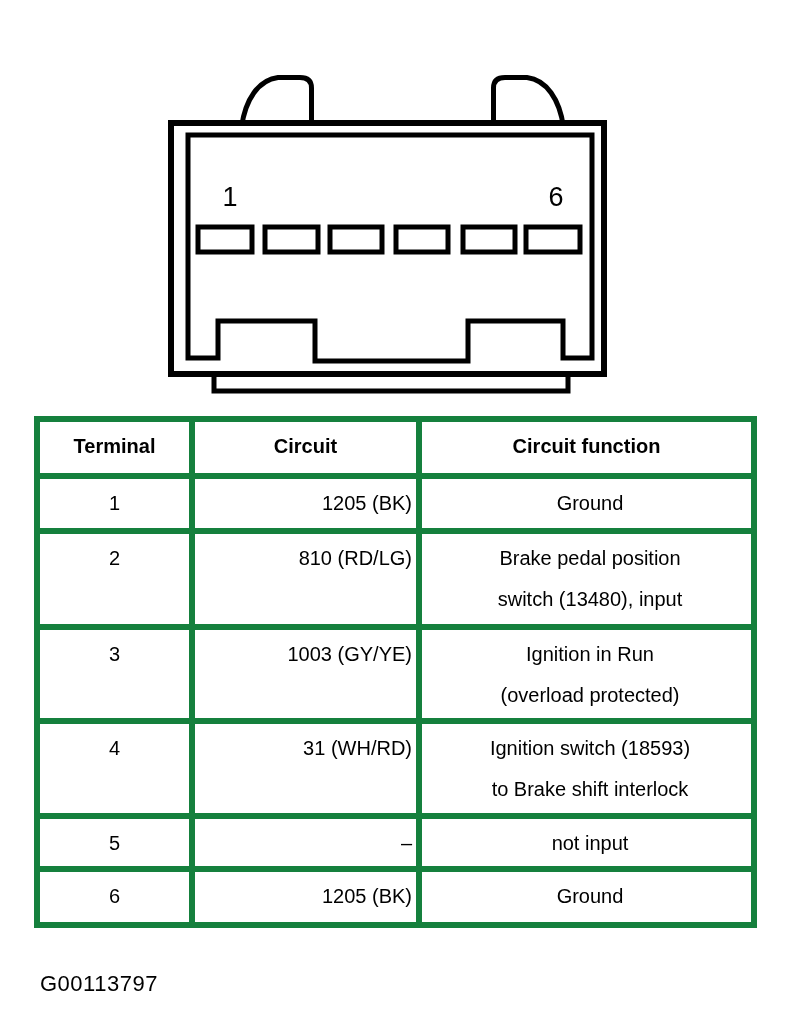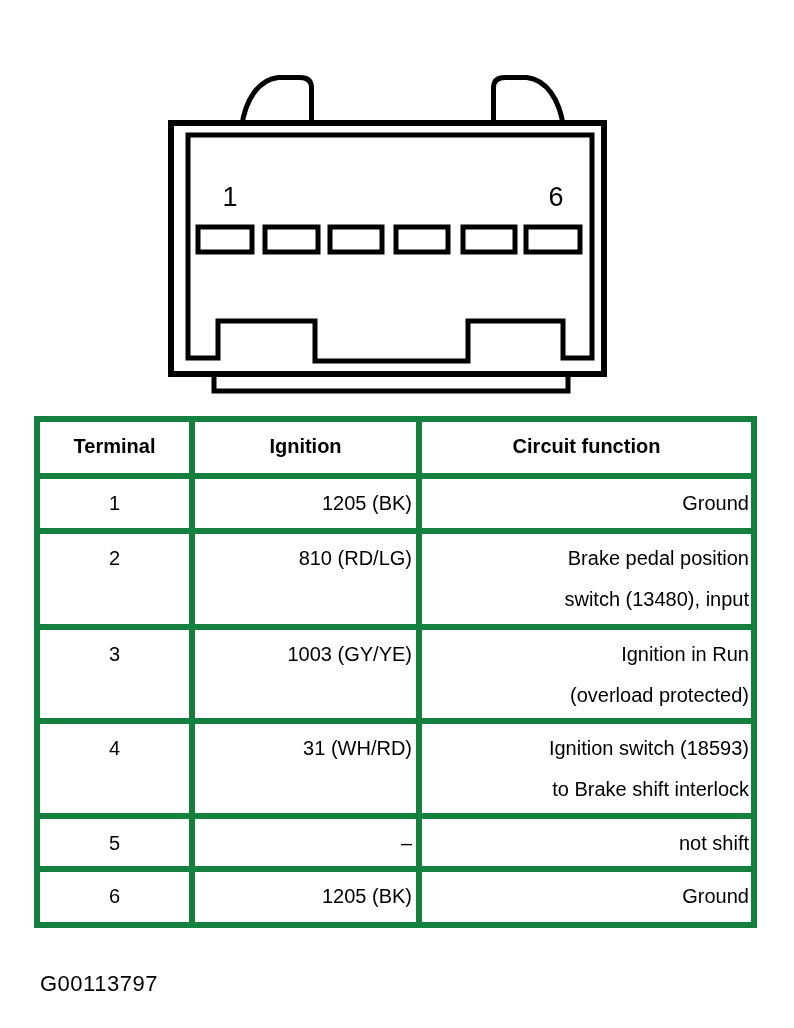--- a/index.html
+++ b/index.html
@@ -38,21 +38,21 @@
     padding: 4px 4px 2px 4px;
     overflow: hidden;
   }
   #pinout th {
     font-weight: bold;
     text-align: center;
   }
   #pinout td.c-terminal { text-align: center; }
   #pinout td.c-circuit  { text-align: right; }
   #pinout td.c-function {
-    text-align: right;
+    text-align: center;
     padding-left: 9px;
     padding-right: 2px;
     white-space: pre-line;
   }
   #pinout thead tr { height: 57px; }
   #pinout tbody tr:nth-child(1) { height: 55px; }
   #pinout tbody tr:nth-child(2) { height: 96px; }
   #pinout tbody tr:nth-child(3) { height: 92px; }
   #pinout tbody tr:nth-child(4) { height: 95px; }
   #pinout tbody tr:nth-child(5) { height: 53px; }
@@ -92,21 +92,21 @@
 
 <table id="pinout">
   <colgroup>
     <col style="width:155px">
     <col style="width:227px">
     <col style="width:335px">
   </colgroup>
   <thead>
     <tr>
       <th>Terminal</th>
-      <th>Ignition</th>
+      <th>Circuit</th>
       <th>Circuit function</th>
     </tr>
   </thead>
   <tbody>
       <tr>
         <td class="c-terminal">1</td>
         <td class="c-circuit">1205 (BK)</td>
         <td class="c-function">Ground</td>
       </tr>
       <tr>
@@ -123,21 +123,21 @@
       </tr>
       <tr>
         <td class="c-terminal">4</td>
         <td class="c-circuit">31 (WH/RD)</td>
         <td class="c-function">Ignition switch (18593)
 to Brake shift interlock</td>
       </tr>
       <tr>
         <td class="c-terminal">5</td>
         <td class="c-circuit">–</td>
-        <td class="c-function">not shift</td>
+        <td class="c-function">not input</td>
       </tr>
       <tr>
         <td class="c-terminal">6</td>
         <td class="c-circuit">1205 (BK)</td>
         <td class="c-function">Ground</td>
       </tr>
     </tbody>
 </table>
 
 <div class="figure-id">G00113797</div>

